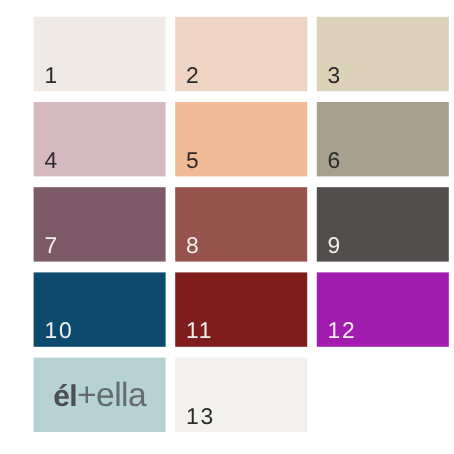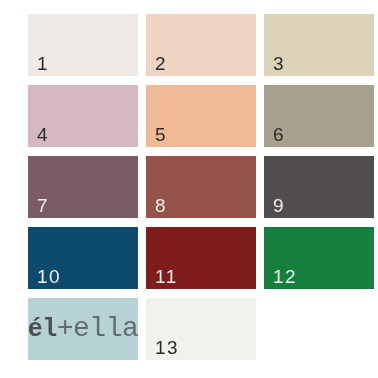--- a/index.html
+++ b/index.html
@@ -56,21 +56,21 @@
   
   .swatch.logo-tile {
     display: flex;
     align-items: center;
     justify-content: center;
   }
   .logo-wrap {
     display: flex;
     align-items: baseline;
     justify-content: center;
-    font-family: Liberation Mono, monospace;
+    font-family: Liberation Sans, sans-serif;
     line-height: 1;
   }
   .logo-bold {
     font-size: 25px;
     font-weight: 700;
     color: #4a4f52;
     letter-spacing: -0.5px;
   }
   .logo-light {
     font-size: 28px;
@@ -110,21 +110,21 @@
       </div>
       <div class="swatch light-text" style="background: rgb(82, 78, 77);">
         <span class="swatch-label">9</span>
       </div>
       <div class="swatch light-text" style="background: #0c4a6e;">
         <span class="swatch-label">10</span>
       </div>
       <div class="swatch light-text" style="background: #7f1d1d;">
         <span class="swatch-label">11</span>
       </div>
-      <div class="swatch light-text" style="background: #15803d;">
+      <div class="swatch light-text" style="background: #a21caf;">
         <span class="swatch-label">12</span>
       </div>
       <div class="swatch dark-text logo-tile" style="background: rgb(182, 210, 212);">
         <div class="logo-wrap">
           <span class="logo-bold">él</span>
           <span class="logo-light">+ella</span>
         </div>
       </div>
       <div class="swatch dark-text" style="background: rgb(242, 241, 237);">
         <span class="swatch-label">13</span>

